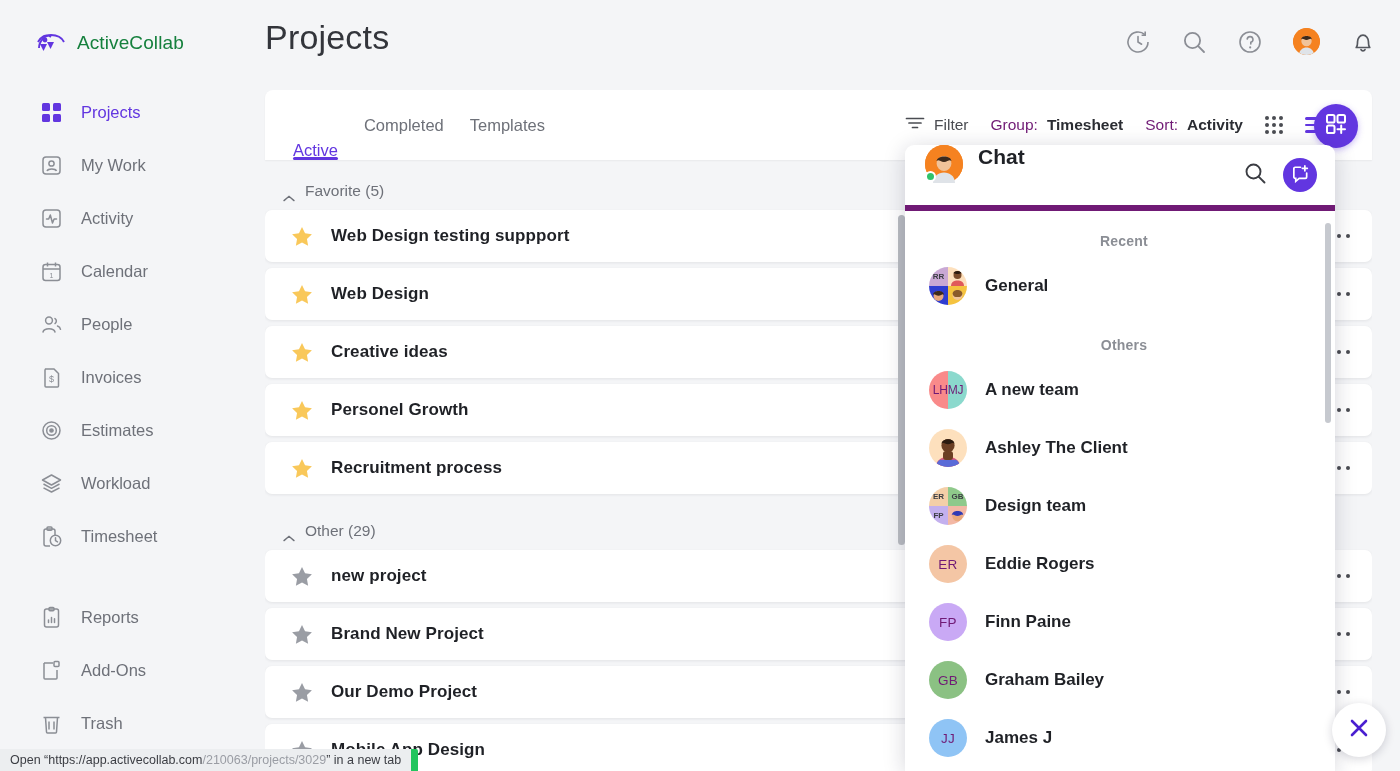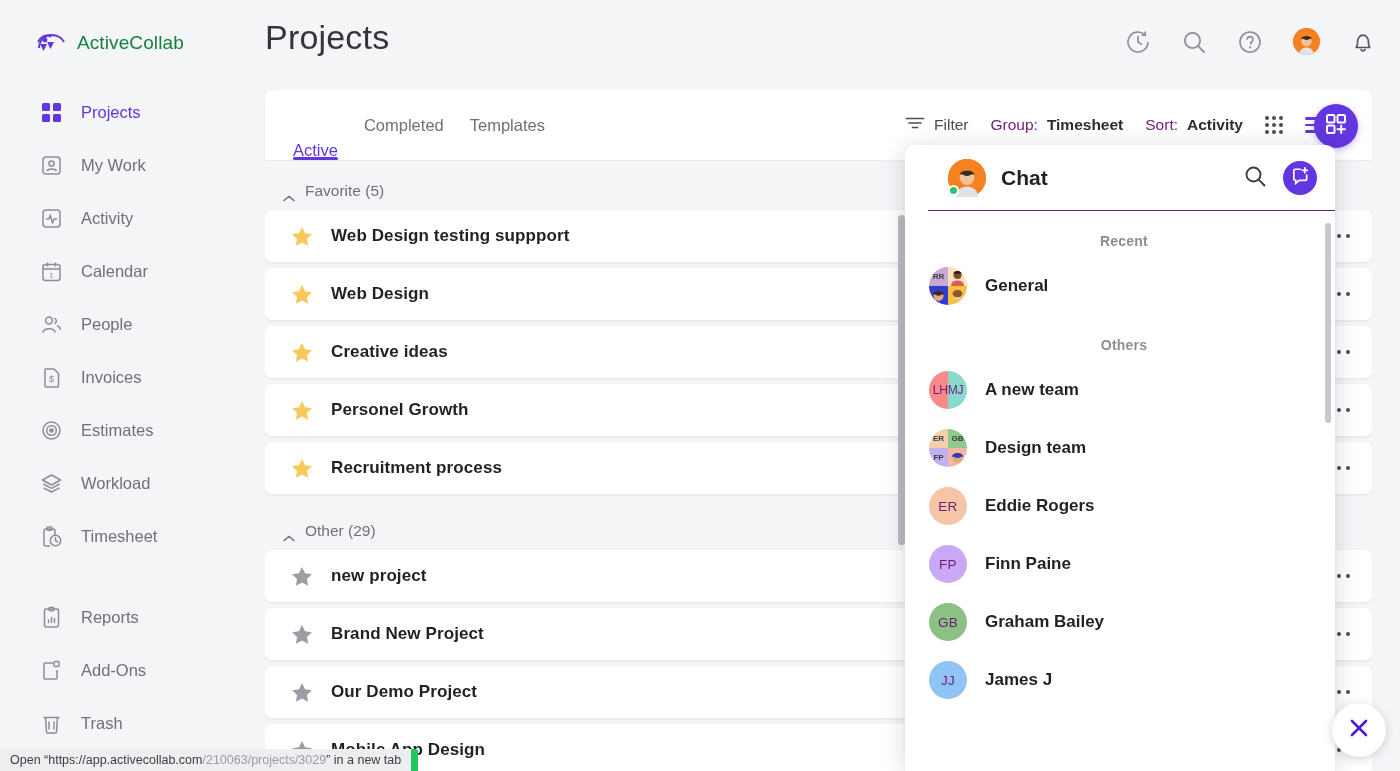--- a/index.html
+++ b/index.html
@@ -110,23 +110,22 @@
   .dots3 i { width: 4.5px; height: 4.5px; border-radius: 50%; background: #4a4c52; display:block; }
 
   
   .chat {
     position: absolute; left: 905px; top: 145px; width: 430px; bottom: 0;
     background: #fff; border-radius: 9px 9px 0 0;
     box-shadow: 0 3px 22px rgba(20,20,50,.18);
     overflow: hidden;
   }
   .chat-head {
-    height: 66px; display: flex; align-items: center; padding: 0 18px 0 20px;
-    border-bottom: 1px solid #701a75;
-    margin-left: 23px;
+    height: 66px; display: flex; padding: 0 18px 0 20px;
+    border-bottom: 6px solid #701a75;
   }
   .chat-av {
     width: 38px; height: 38px; border-radius: 50%; background: #f58220;
     position: relative; overflow: visible; flex: 0 0 auto;
   }
   .chat-av .dot {
     position: absolute; left: 0px; bottom: 1px; width: 11px; height: 11px;
     border-radius: 50%; background: #2fc36b; border: 2px solid #fff;
   }
   .chat-title { font-size: 21px; font-weight: bold; margin-left: 15px; color: #1f2126; }
@@ -706,20 +705,32 @@
 
       <div class="chat-item">
         <span class="ci-av">
           <span class="half-l" style="background:#f98a8a"></span>
           <span class="half-r" style="background:#8bd9cd"></span>
           <span class="ci-initials wide">LHMJ</span>
         </span>
         <span class="ci-label">A new team</span>
       </div>
 
+      <div class="chat-item">
+        <span class="ci-av" style="background:#fde0bd">
+          <svg viewBox="0 0 38 38" width="38" height="38">
+            <path d="M7 38 c0-7 5.5-10 12-10 s12 3 12 10z" fill="#e05a7a"></path>
+            <path d="M7 38 c0-3.4 1.6-5.8 4-7.3 h16 c2.4 1.5 4 3.9 4 7.3z" fill="#5a6bd8"></path>
+            <rect x="14" y="22" width="10" height="9" rx="3" fill="#6b3f24"></rect>
+            <circle cx="19" cy="16.5" r="6.6" fill="#6b3f24"></circle>
+            <path d="M12.6 14.8 c0-6 12.8-6.3 12.8 0 c-1.3-2.4-3.2 .4-6.4 .4 s-5.1-2.8-6.4-.4z" fill="#2b1b10"></path>
+          </svg>
+        </span>
+        <span class="ci-label">Ashley The Client</span>
+      </div>
 
       <div class="chat-item">
         <span class="ci-av">
           <span class="quad q1" style="background:#f4cfa8">ER</span>
           <span class="quad q2" style="background:#8fc98b">GB</span>
           <span class="quad q3" style="background:#c3b0ee">FP</span>
           <span class="quad q4" style="background:#f3b8a5">
             <svg viewBox="0 0 19 19" width="19" height="19">
               <circle cx="9.5" cy="10" r="5.2" fill="#e8a87c"></circle>
               <path d="M3.8 9.2 c0-5.4 11.4-5.8 11.4 0 c-1.4-1.9-2.8 .9-5.7 .9 S5.2 7.3 3.8 9.2z" fill="#2f3ab5"></path>

